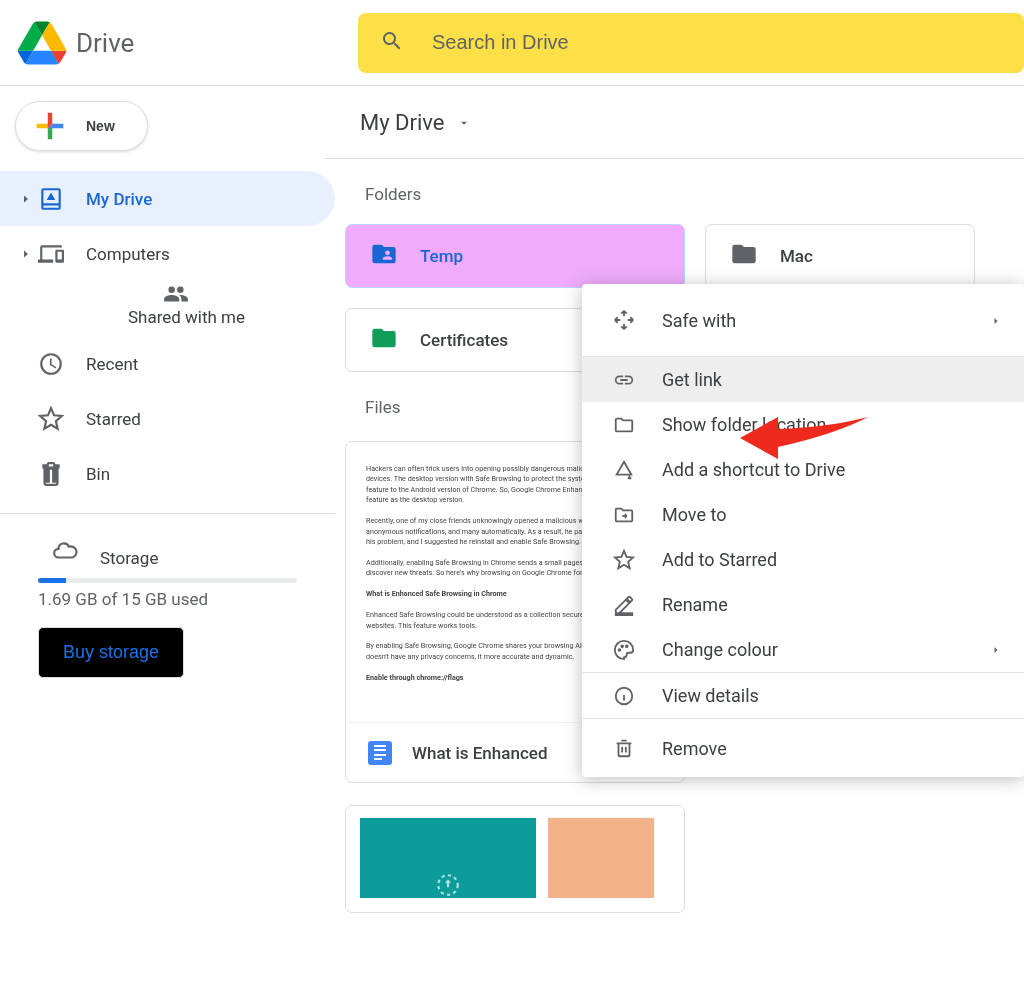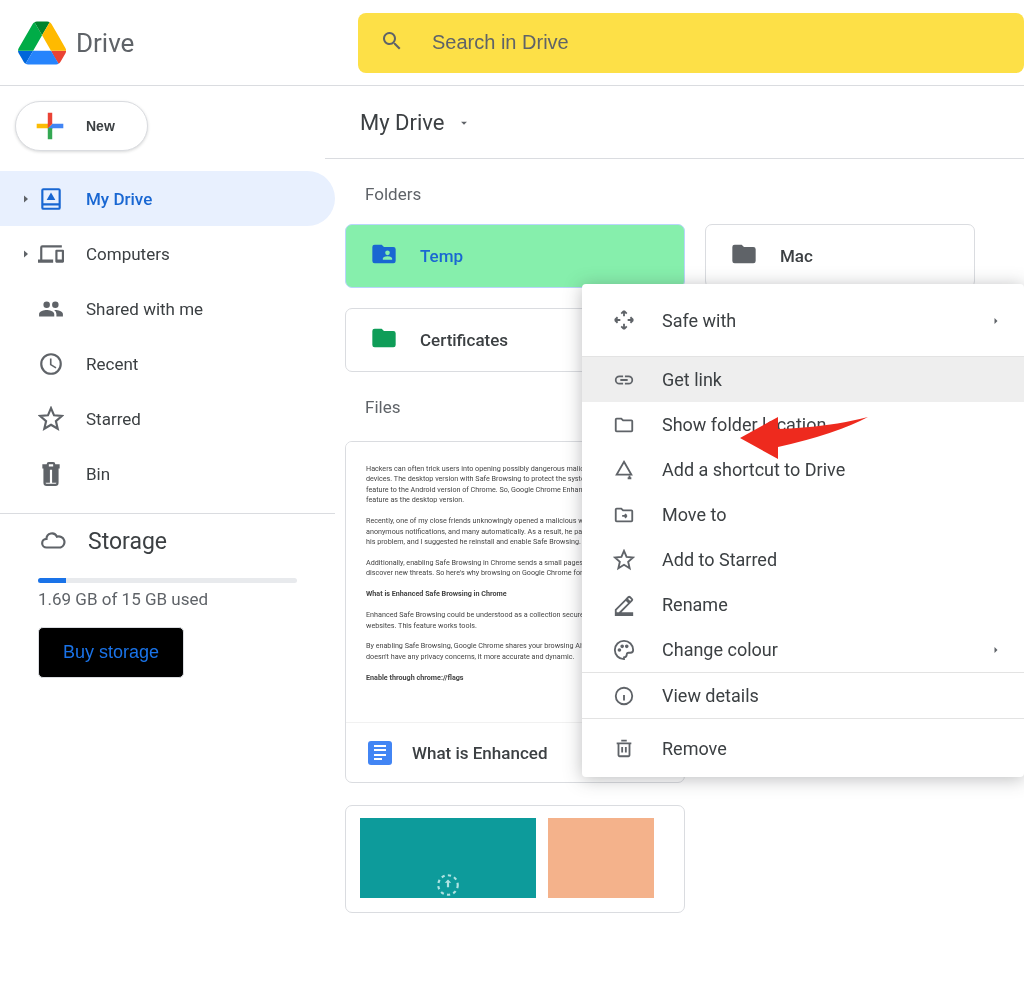--- a/index.html
+++ b/index.html
@@ -109,23 +109,23 @@
     color: #5f6368;
   }
   .nav-item.active .icon { color: #1967d2; }
   .nav-item .label2 { }
   .sidebar-div {
     border-top: 1px solid #dadce0;
     margin: 12px 0 14px 0;
   }
   .storage-row {
     display: flex;
-    align-items: flex-start;
-    padding-left: 40px;
-    font-size: 23px;
+    align-items: flex-end;
+    padding-left: 52px;
+    font-size: 17px;
     height: 40px;
     cursor: pointer;
   }
   .storage-row .icon { margin-right: 22px; color:#5f6368; }
   .storage-bar {
     margin: 10px 38px 6px 38px;
     height: 5px;
     background: #e8eaed;
     border-radius: 3px;
     overflow: hidden;
@@ -185,21 +185,21 @@
     display: flex;
     align-items: center;
     width: 340px;
     height: 64px;
     border: 1px solid #dadce0;
     border-radius: 7px;
     padding-left: 24px;
     cursor: pointer;
   }
   .folder-card.selected {
-    background: #86efac;
+    background: #f0abfc;
     border-color: #b9d5fb;
   }
   .folder-card.selected .ficon { color:#1967d2; }
   .folder-card.selected .flabel { color:#1967d2; font-weight:500; }
   .ficon { color: #5f6368; margin-right: 22px; }
   .ficon.green { color: #0f9d58; }
   .flabel { font-size: 17px; font-weight: 500; color:#3c4043; }
   .file-card {
     width: 340px;
     border: 1px solid #dadce0;
@@ -346,21 +346,21 @@
           </svg>
       </span>
       <span class="icon">
         <svg width="26" height="26" viewBox="0 0 24 24" fill="currentColor">
             <path d="M4 6h18V4H4a2 2 0 0 0-2 2v11H0v3h14v-3H4zm19 2h-6a1 1 0 0 0-1 1v10a1 1 0 0 0 1 1h6a1 1 0 0 0 1-1V9a1 1 0 0 0-1-1zm-1 9h-4v-7h4z"></path>
           </svg>
       </span>
       <span class="label2">Computers</span>
     </div>
 
-    <div class="nav-item" style="padding-left:38px;">
+    <div class="nav-item" style="padding-left:38px;flex-direction:column;">
       <span class="icon">
         <svg width="26" height="26" viewBox="0 0 24 24" fill="currentColor">
             <path d="M16 11a3 3 0 1 0-3-3 3 3 0 0 0 3 3zm-8 0a3 3 0 1 0-3-3 3 3 0 0 0 3 3zm0 2c-2.33 0-7 1.17-7 3.5V19h14v-2.5C15 14.17 10.33 13 8 13zm8 0c-.29 0-.62 0-.97.05A4.22 4.22 0 0 1 17 16.5V19h6v-2.5c0-2.33-4.67-3.5-7-3.5z"></path>
           </svg>
       </span>
       <span class="label2">Shared with me</span>
     </div>
 
     <div class="nav-item" style="padding-left:38px;">
       <span class="icon">

